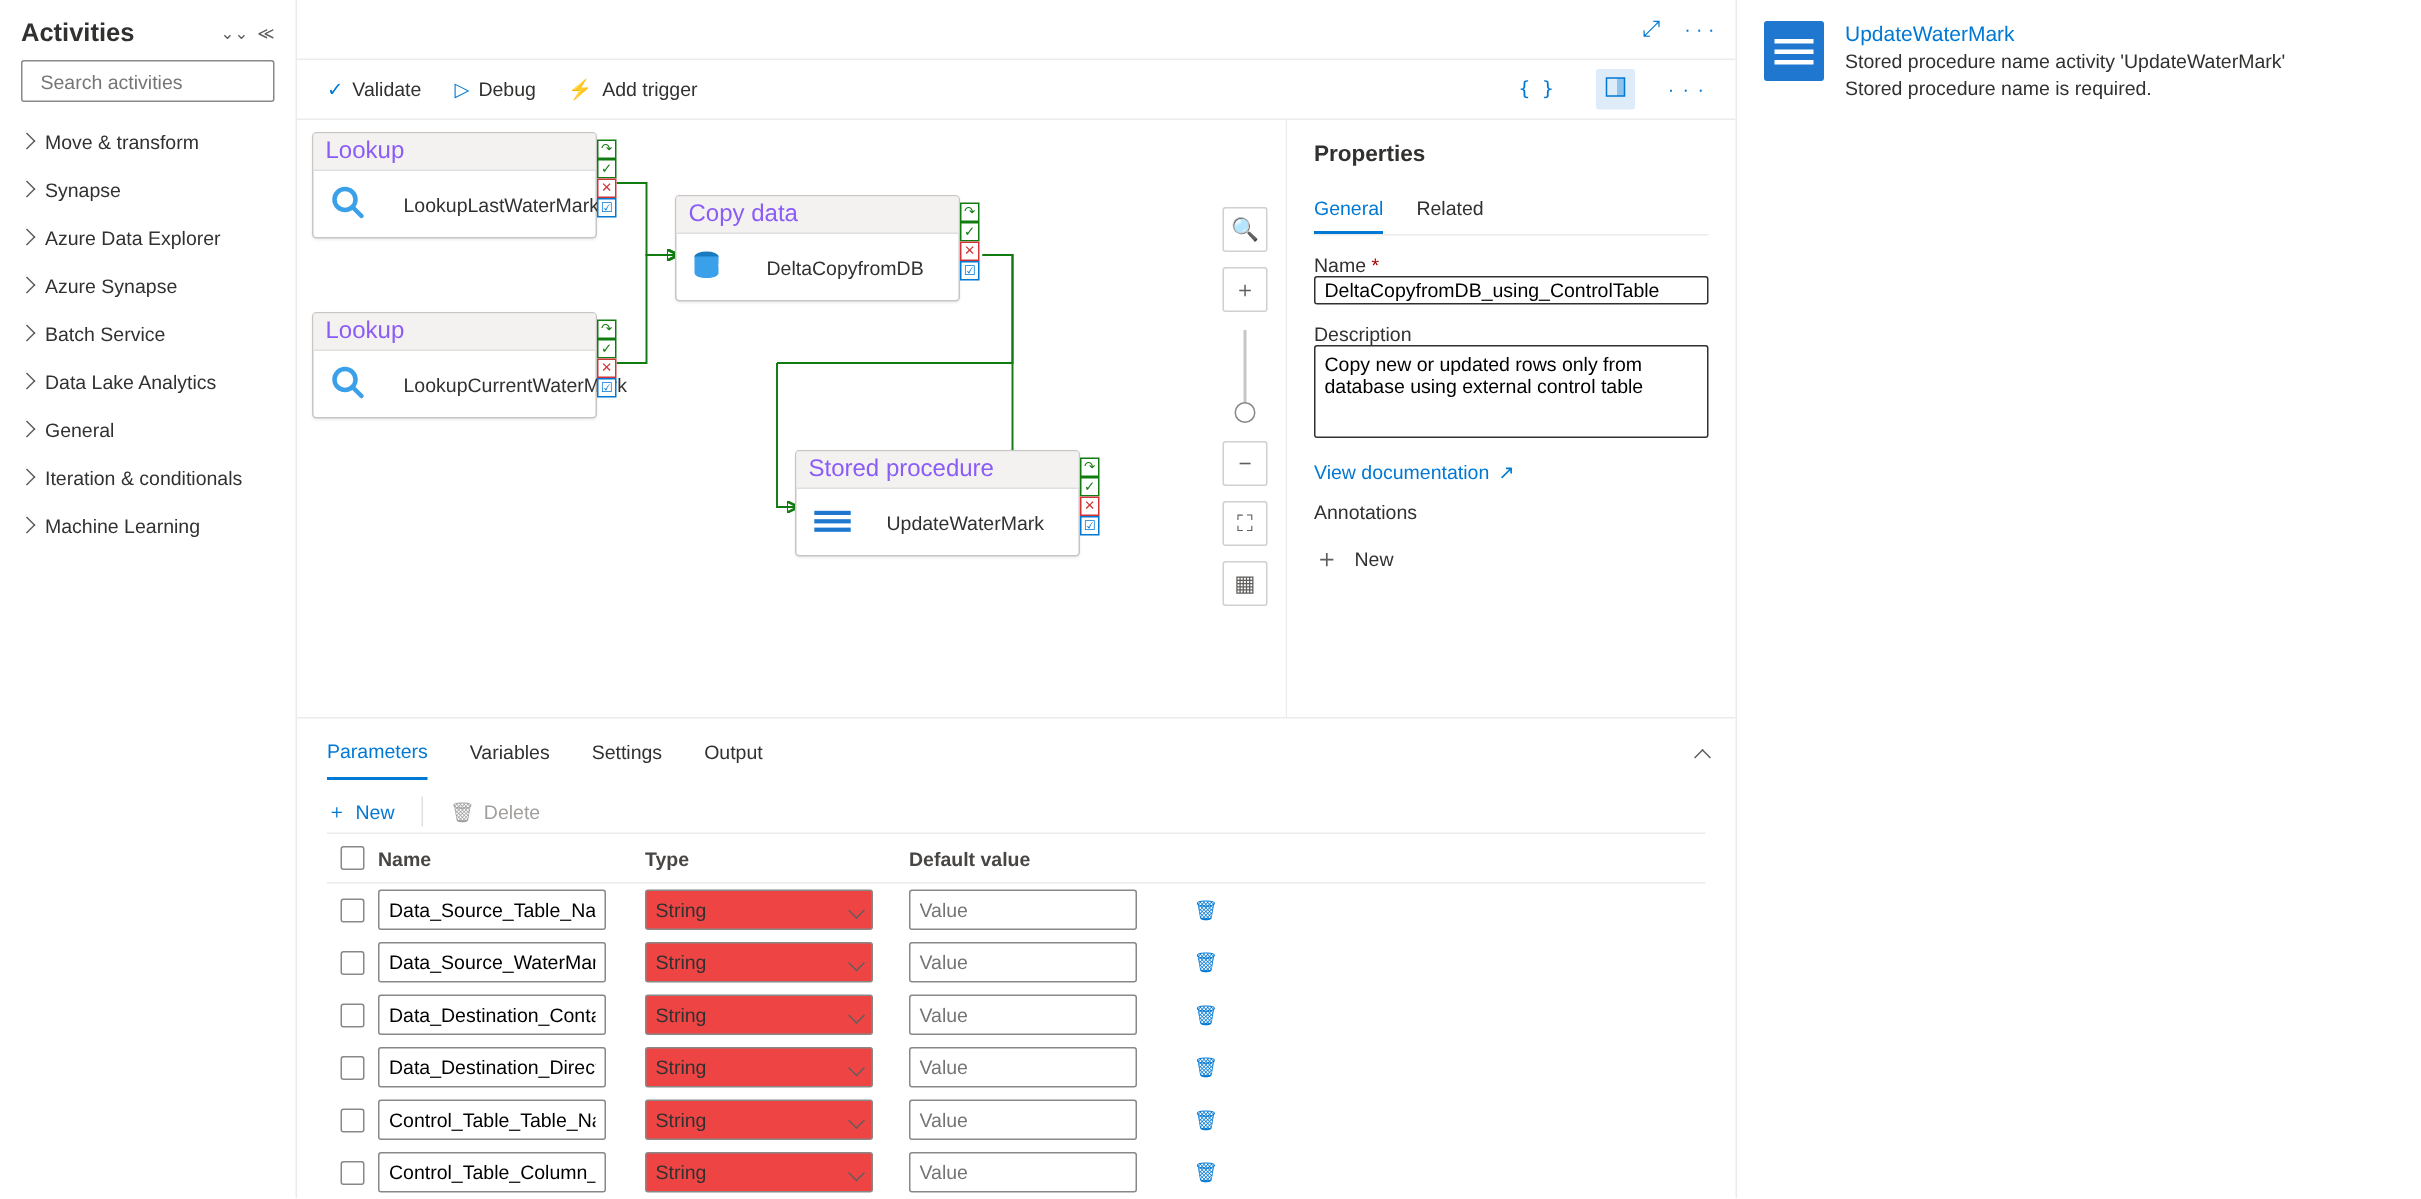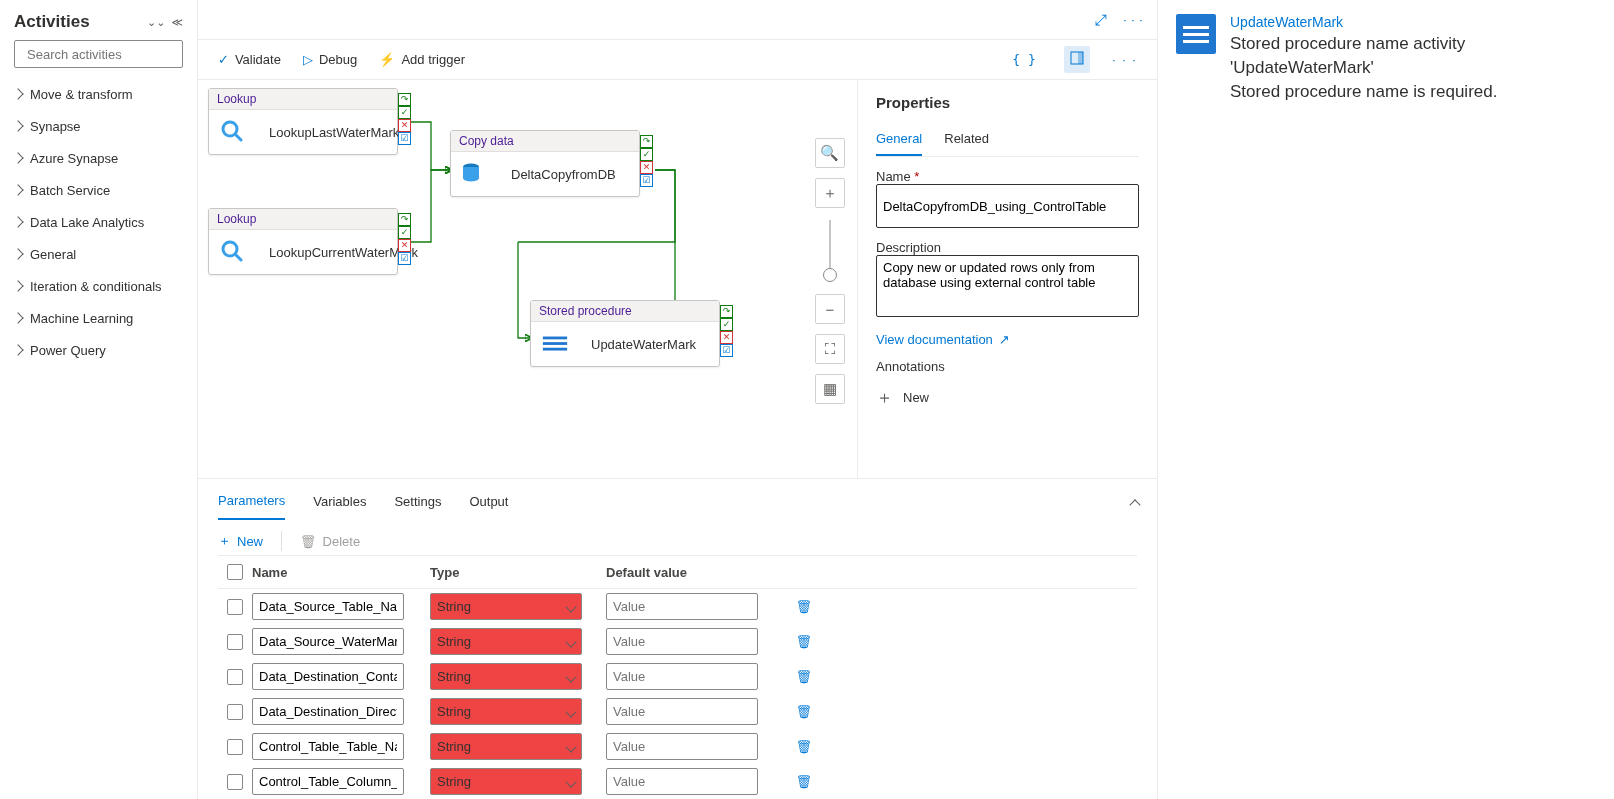--- a/index.html
+++ b/index.html
@@ -32,21 +32,21 @@
 .toolbar .spacer{flex:1;}
 .code-ic { font-family:Consolas,monospace; color:#0078d4; padding:4px 6px;}
 .prop-ic { background:#deecf9; padding:5px 6px; border-radius:2px; color:#0078d4;}
 .more-ic { color:#0078d4; letter-spacing:1px;}
 
 .canvas-wrap { flex:1; display:flex; min-height:0; }
 .canvas { flex:1; position:relative; background:#fff; overflow:hidden;}
 
 
 .act-box { position:absolute; width:190px; background:#fff; border:1px solid #c8c6c4; border-radius:3px; box-shadow:0 1px 2px rgba(0,0,0,.08);}
-.act-head { background:#f3f2f1; padding:3px 8px; font-size:12px; color:#4c1d95; border-bottom:1px solid #e1dfdd;}
+.act-head { background:#f3f2f1; padding:3px 8px; font-size:16px; color:#8b5cf6; border-bottom:1px solid #e1dfdd;}
 .act-body { display:flex; align-items:center; gap:22px; padding:8px 10px; font-size:13px;}
 .act-body .aicon { width:28px; height:28px; display:flex; align-items:center; justify-content:center; flex:none;}
 .ports { position:absolute; right:-14px; top:4px; display:flex; flex-direction:column; gap:0;}
 .ports div { width:13px; height:13px; border:1px solid #8a8886; display:flex; align-items:center; justify-content:center; font-size:9px; line-height:1; background:#fff;}
 .p-g { color:#107c10; border-color:#107c10 !important;}
 .p-r { color:#d13438; border-color:#d13438 !important;}
 .p-b { color:#0078d4; border-color:#0078d4 !important;}
 
 svg.edges { position:absolute; inset:0; width:100%; height:100%; pointer-events:none;}
 svg.edges path { fill:none; stroke:#107c10; stroke-width:1.3;}
@@ -83,33 +83,33 @@
 .trash { color:#0078d4; }
 
 
 .props { width:300px; flex:none; border-left:1px solid #edebe9; padding:14px 18px; display:flex; flex-direction:column; gap:12px;}
 .props h3 { font-size:15px; font-weight:600;}
 .props-tabs { display:flex; gap:22px; border-bottom:1px solid #edebe9;}
 .props-tabs span { padding:8px 0; cursor:pointer;}
 .props-tabs span.active{ color:#0078d4; border-bottom:2px solid #0078d4;}
 .field-lbl { font-size:13px; }
 .req { color:#a80000;}
-.p-input { width:100%; height:44px; border:1px solid #323130; border-radius:2px; padding:0 6px; font-size:13px;}
+.p-input { width:100%; height:19px; border:1px solid #323130; border-radius:2px; padding:0 6px; font-size:13px;}
 .p-text  { width:100%; height:62px; border:1px solid #323130; border-radius:2px; padding:4px 6px; font-size:13px; resize:none;}
 .doclink { color:#0078d4; display:flex; align-items:center; gap:6px; text-decoration:none; cursor:pointer;}
 .add-new { display:flex; align-items:center; gap:10px; cursor:pointer; color:#323130;}
 .add-new .plus { font-size:17px; color:#605e5c;}
 
 
 .notif { width:456px; flex:none; padding:14px 18px;}
 .notif-card { display:flex; gap:14px;}
 .notif-icon { width:40px; height:40px; background:#1f77d0; border-radius:2px; flex:none; display:flex; align-items:center; justify-content:center;}
 .notif-icon div{ width:26px; height:3px; background:#fff; box-shadow:0 -7px 0 #fff, 0 7px 0 #fff;}
 .notif-title { color:#0078d4; font-size:14px; margin-bottom:2px;}
-.notif-msg { font-size:17px; color:#323130; line-height:1.4;}
+.notif-msg { font-size:13px; color:#323130; line-height:1.4;}
 </style>
 </head>
 <body>
 
 <div class="sidebar">
   <div class="sidebar-head">
     <h2>Activities</h2>
     <div class="collapse-icons">
       <span>⌄⌄</span>
       <span>≪</span>
@@ -126,20 +126,24 @@
       <div class="cat-item">
         <span class="chev right"></span>
         <span>Move &amp; transform</span>
       </div>
       <div class="cat-item">
         <span class="chev right"></span>
         <span>Synapse</span>
       </div>
       <div class="cat-item">
         <span class="chev right"></span>
+        <span>Azure Data Explorer</span>
+      </div>
+      <div class="cat-item">
+        <span class="chev right"></span>
         <span>Azure Synapse</span>
       </div>
       <div class="cat-item">
         <span class="chev right"></span>
         <span>Batch Service</span>
       </div>
       <div class="cat-item">
         <span class="chev right"></span>
         <span>Data Lake Analytics</span>
       </div>
@@ -147,24 +151,20 @@
         <span class="chev right"></span>
         <span>General</span>
       </div>
       <div class="cat-item">
         <span class="chev right"></span>
         <span>Iteration &amp; conditionals</span>
       </div>
       <div class="cat-item">
         <span class="chev right"></span>
         <span>Machine Learning</span>
-      </div>
-      <div class="cat-item">
-        <span class="chev right"></span>
-        <span>Power Query</span>
       </div>
     </div>
 </div>
 
 <div class="main">
   <div class="top-strip">
     <span class="spacer"></span>
     <span style="font-size:15px;">⤢</span>
     <span style="color:#0078d4;">· · ·</span>
   </div>

